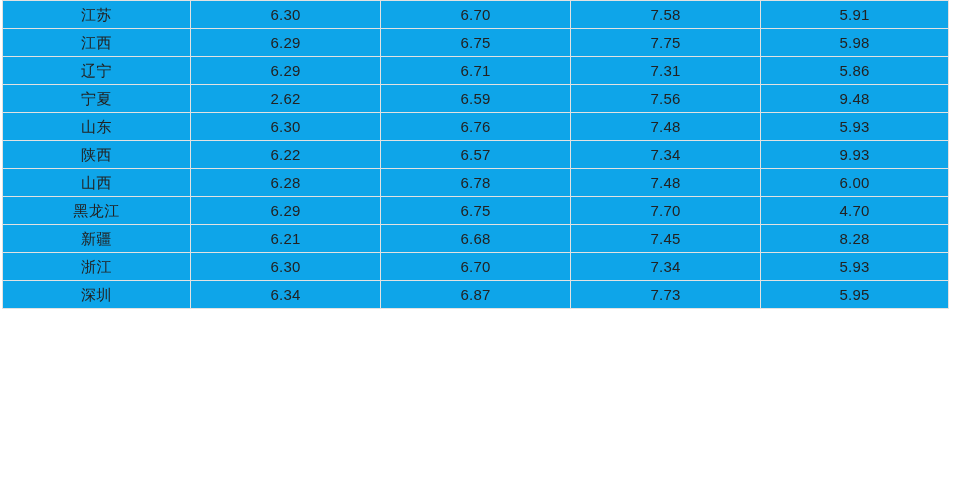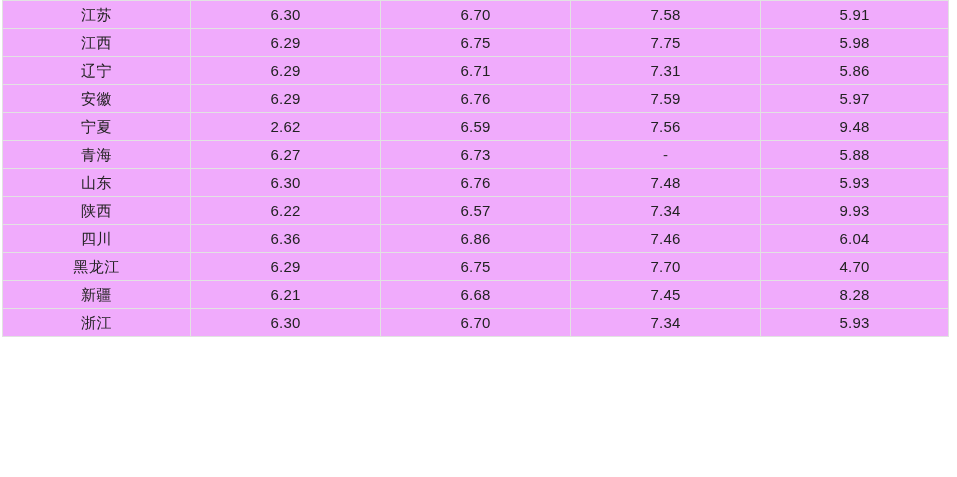--- a/index.html
+++ b/index.html
@@ -20,21 +20,21 @@
     position: absolute;
     left: 2px;
     top: 0px;
     width: 946px;
   }
 
   table.data-table {
     border-collapse: collapse;
     table-layout: fixed;
     width: 946px;
-    background: #f0abfc;
+    background: #0ea5e9;
     padding-left: 39px;
   }
 
   table.data-table col.c-name  { width: 188px; }
   table.data-table col.c-v1    { width: 190px; }
   table.data-table col.c-v2    { width: 190px; }
   table.data-table col.c-v3    { width: 190px; }
   table.data-table col.c-v4    { width: 188px; }
 
   table.data-table td {
@@ -105,60 +105,46 @@
           <td class="cell-num">5.98</td>
         </tr>
         <tr>
           <td class="cell-name">辽宁</td>
           <td class="cell-num">6.29</td>
           <td class="cell-num">6.71</td>
           <td class="cell-num">7.31</td>
           <td class="cell-num">5.86</td>
         </tr>
         <tr>
-          <td class="cell-name">安徽</td>
-          <td class="cell-num">6.29</td>
-          <td class="cell-num">6.76</td>
-          <td class="cell-num">7.59</td>
-          <td class="cell-num">5.97</td>
-        </tr>
-        <tr>
           <td class="cell-name">宁夏</td>
           <td class="cell-num">2.62</td>
           <td class="cell-num">6.59</td>
           <td class="cell-num">7.56</td>
           <td class="cell-num">9.48</td>
-        </tr>
-        <tr>
-          <td class="cell-name">青海</td>
-          <td class="cell-num">6.27</td>
-          <td class="cell-num">6.73</td>
-          <td class="cell-num is-dash">-</td>
-          <td class="cell-num">5.88</td>
         </tr>
         <tr>
           <td class="cell-name">山东</td>
           <td class="cell-num">6.30</td>
           <td class="cell-num">6.76</td>
           <td class="cell-num">7.48</td>
           <td class="cell-num">5.93</td>
         </tr>
         <tr>
           <td class="cell-name">陕西</td>
           <td class="cell-num">6.22</td>
           <td class="cell-num">6.57</td>
           <td class="cell-num">7.34</td>
           <td class="cell-num">9.93</td>
         </tr>
         <tr>
-          <td class="cell-name">四川</td>
-          <td class="cell-num">6.36</td>
-          <td class="cell-num">6.86</td>
-          <td class="cell-num">7.46</td>
-          <td class="cell-num">6.04</td>
+          <td class="cell-name">山西</td>
+          <td class="cell-num">6.28</td>
+          <td class="cell-num">6.78</td>
+          <td class="cell-num">7.48</td>
+          <td class="cell-num">6.00</td>
         </tr>
         <tr>
           <td class="cell-name">黑龙江</td>
           <td class="cell-num">6.29</td>
           <td class="cell-num">6.75</td>
           <td class="cell-num">7.70</td>
           <td class="cell-num">4.70</td>
         </tr>
         <tr>
           <td class="cell-name">新疆</td>
@@ -167,15 +153,22 @@
           <td class="cell-num">7.45</td>
           <td class="cell-num">8.28</td>
         </tr>
         <tr>
           <td class="cell-name">浙江</td>
           <td class="cell-num">6.30</td>
           <td class="cell-num">6.70</td>
           <td class="cell-num">7.34</td>
           <td class="cell-num">5.93</td>
         </tr>
+        <tr>
+          <td class="cell-name">深圳</td>
+          <td class="cell-num">6.34</td>
+          <td class="cell-num">6.87</td>
+          <td class="cell-num">7.73</td>
+          <td class="cell-num">5.95</td>
+        </tr>
       </tbody>
   </table>
 </div>
 
 </body></html>

